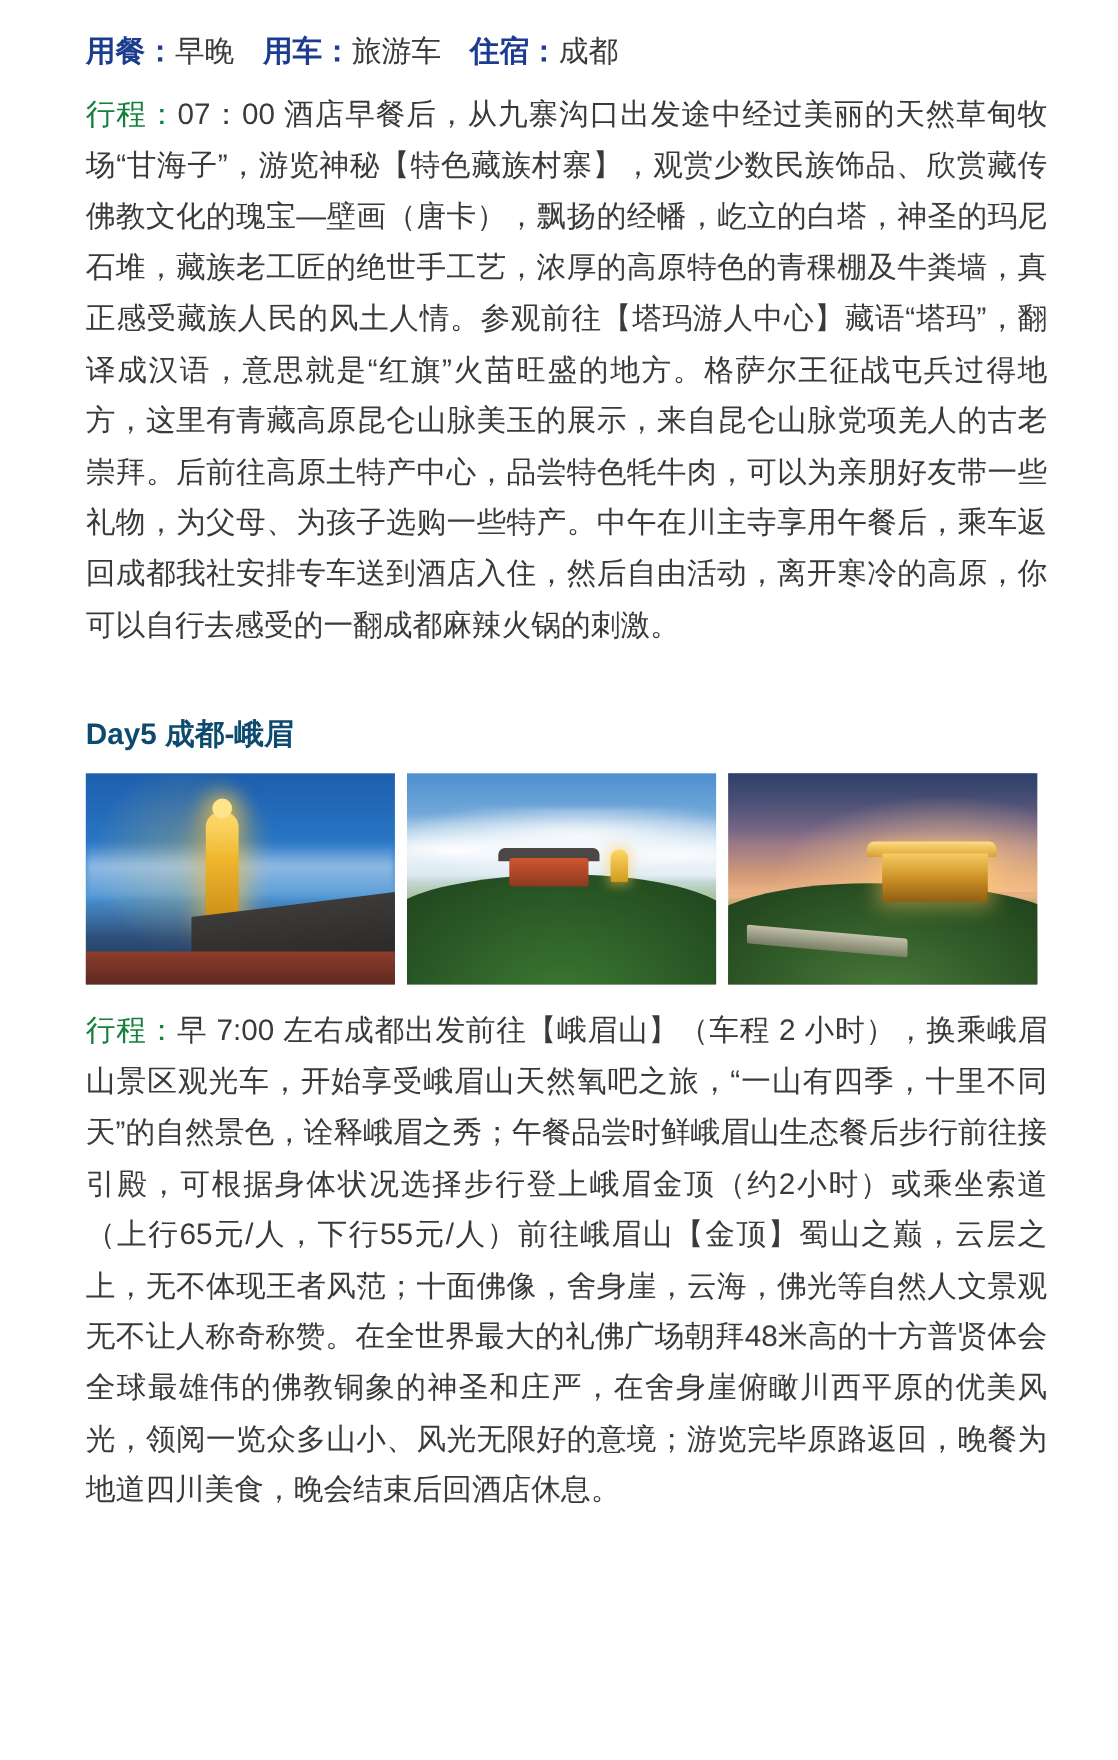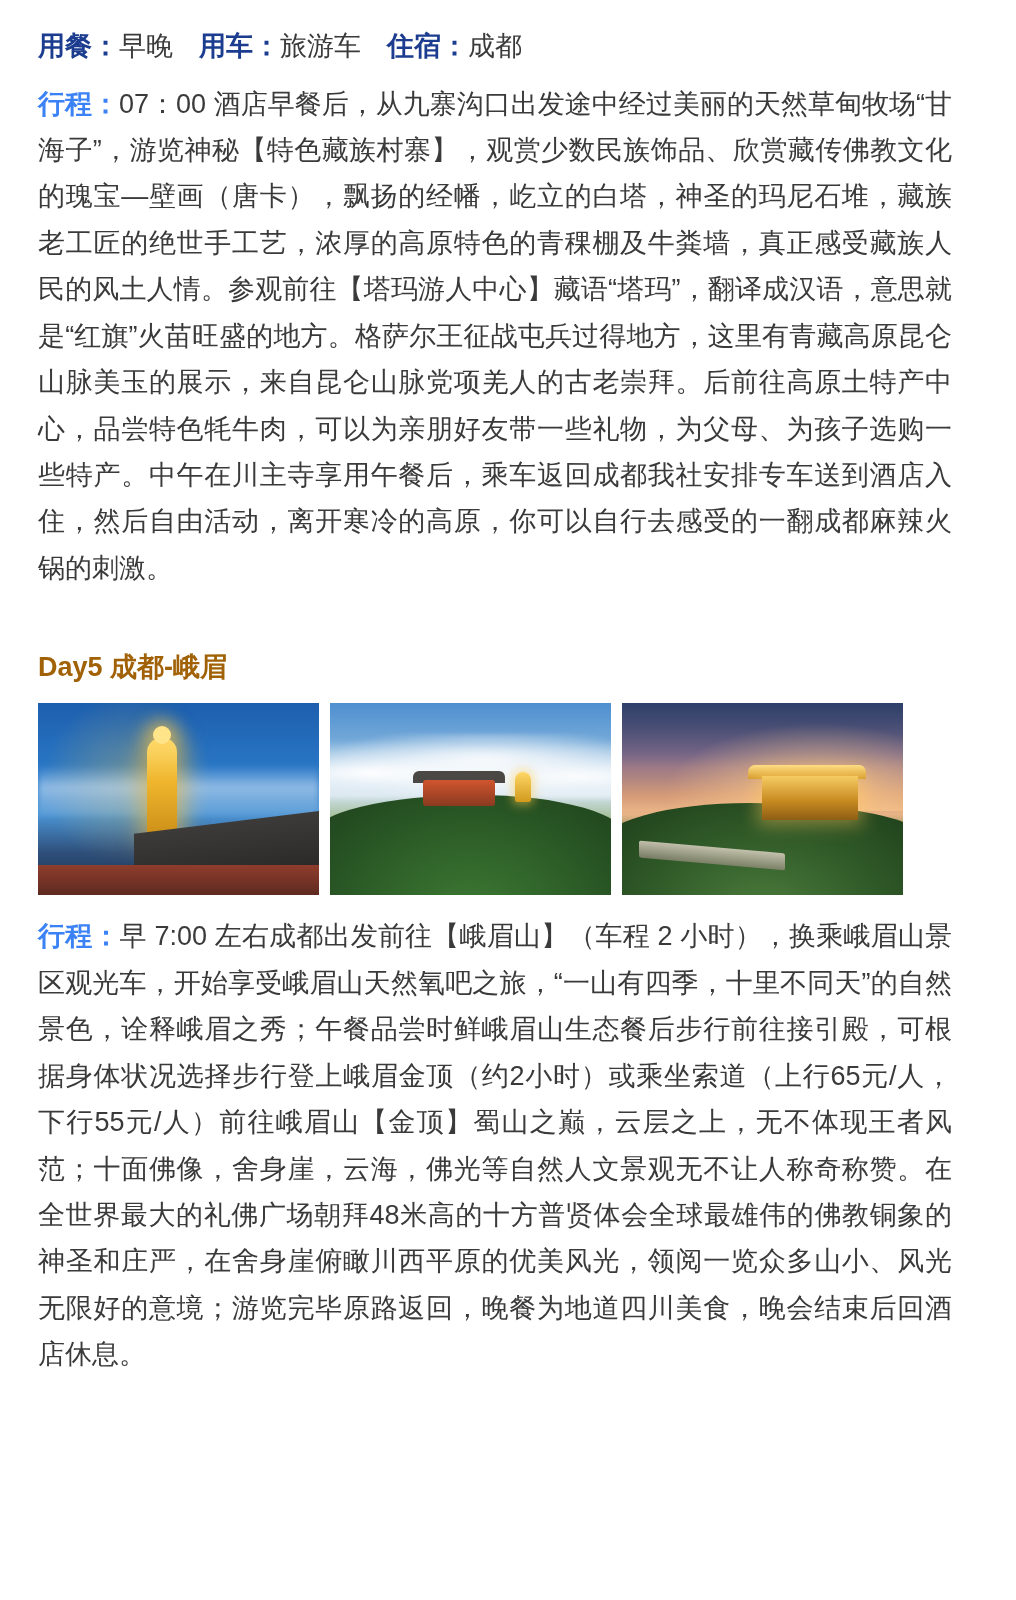--- a/index.html
+++ b/index.html
@@ -9,21 +9,21 @@
   }
   body {
     width: 1016px;
     min-height: 1600px;
     font-family: "Liberation Sans", "DejaVu Sans", sans-serif;
     color: #333333;
   }
   .page {
     width: 1016px;
     box-sizing: border-box;
-    padding: 26px 64px 20px 38px;
+    padding: 26px 64px 20px 78px;
   }
   .meta-line {
     font-size: 27px;
     line-height: 1.5;
     margin: 0 0 14px 0;
     white-space: nowrap;
   }
   .meta-label {
     color: #1b3c8f;
     font-weight: bold;
@@ -37,27 +37,27 @@
   }
   .para {
     font-size: 27px;
     line-height: 1.72;
     color: #3a3a3a;
     margin: 0 0 10px 0;
     text-align: justify;
     text-justify: inter-ideograph;
   }
   .para .lead {
-    color: #3b82f6;
-    font-weight: bold;
+    color: #15803d;
+    font-weight: normal;
   }
   .section-title {
     font-size: 27px;
     font-weight: bold;
-    color: #a16207;
+    color: #0c4a6e;
     margin: 58px 0 18px 0;
   }
   .gallery {
     display: flex;
     gap: 11px;
     margin: 0 0 18px 0;
   }
   .photo {
     width: 281px;
     height: 192px;

